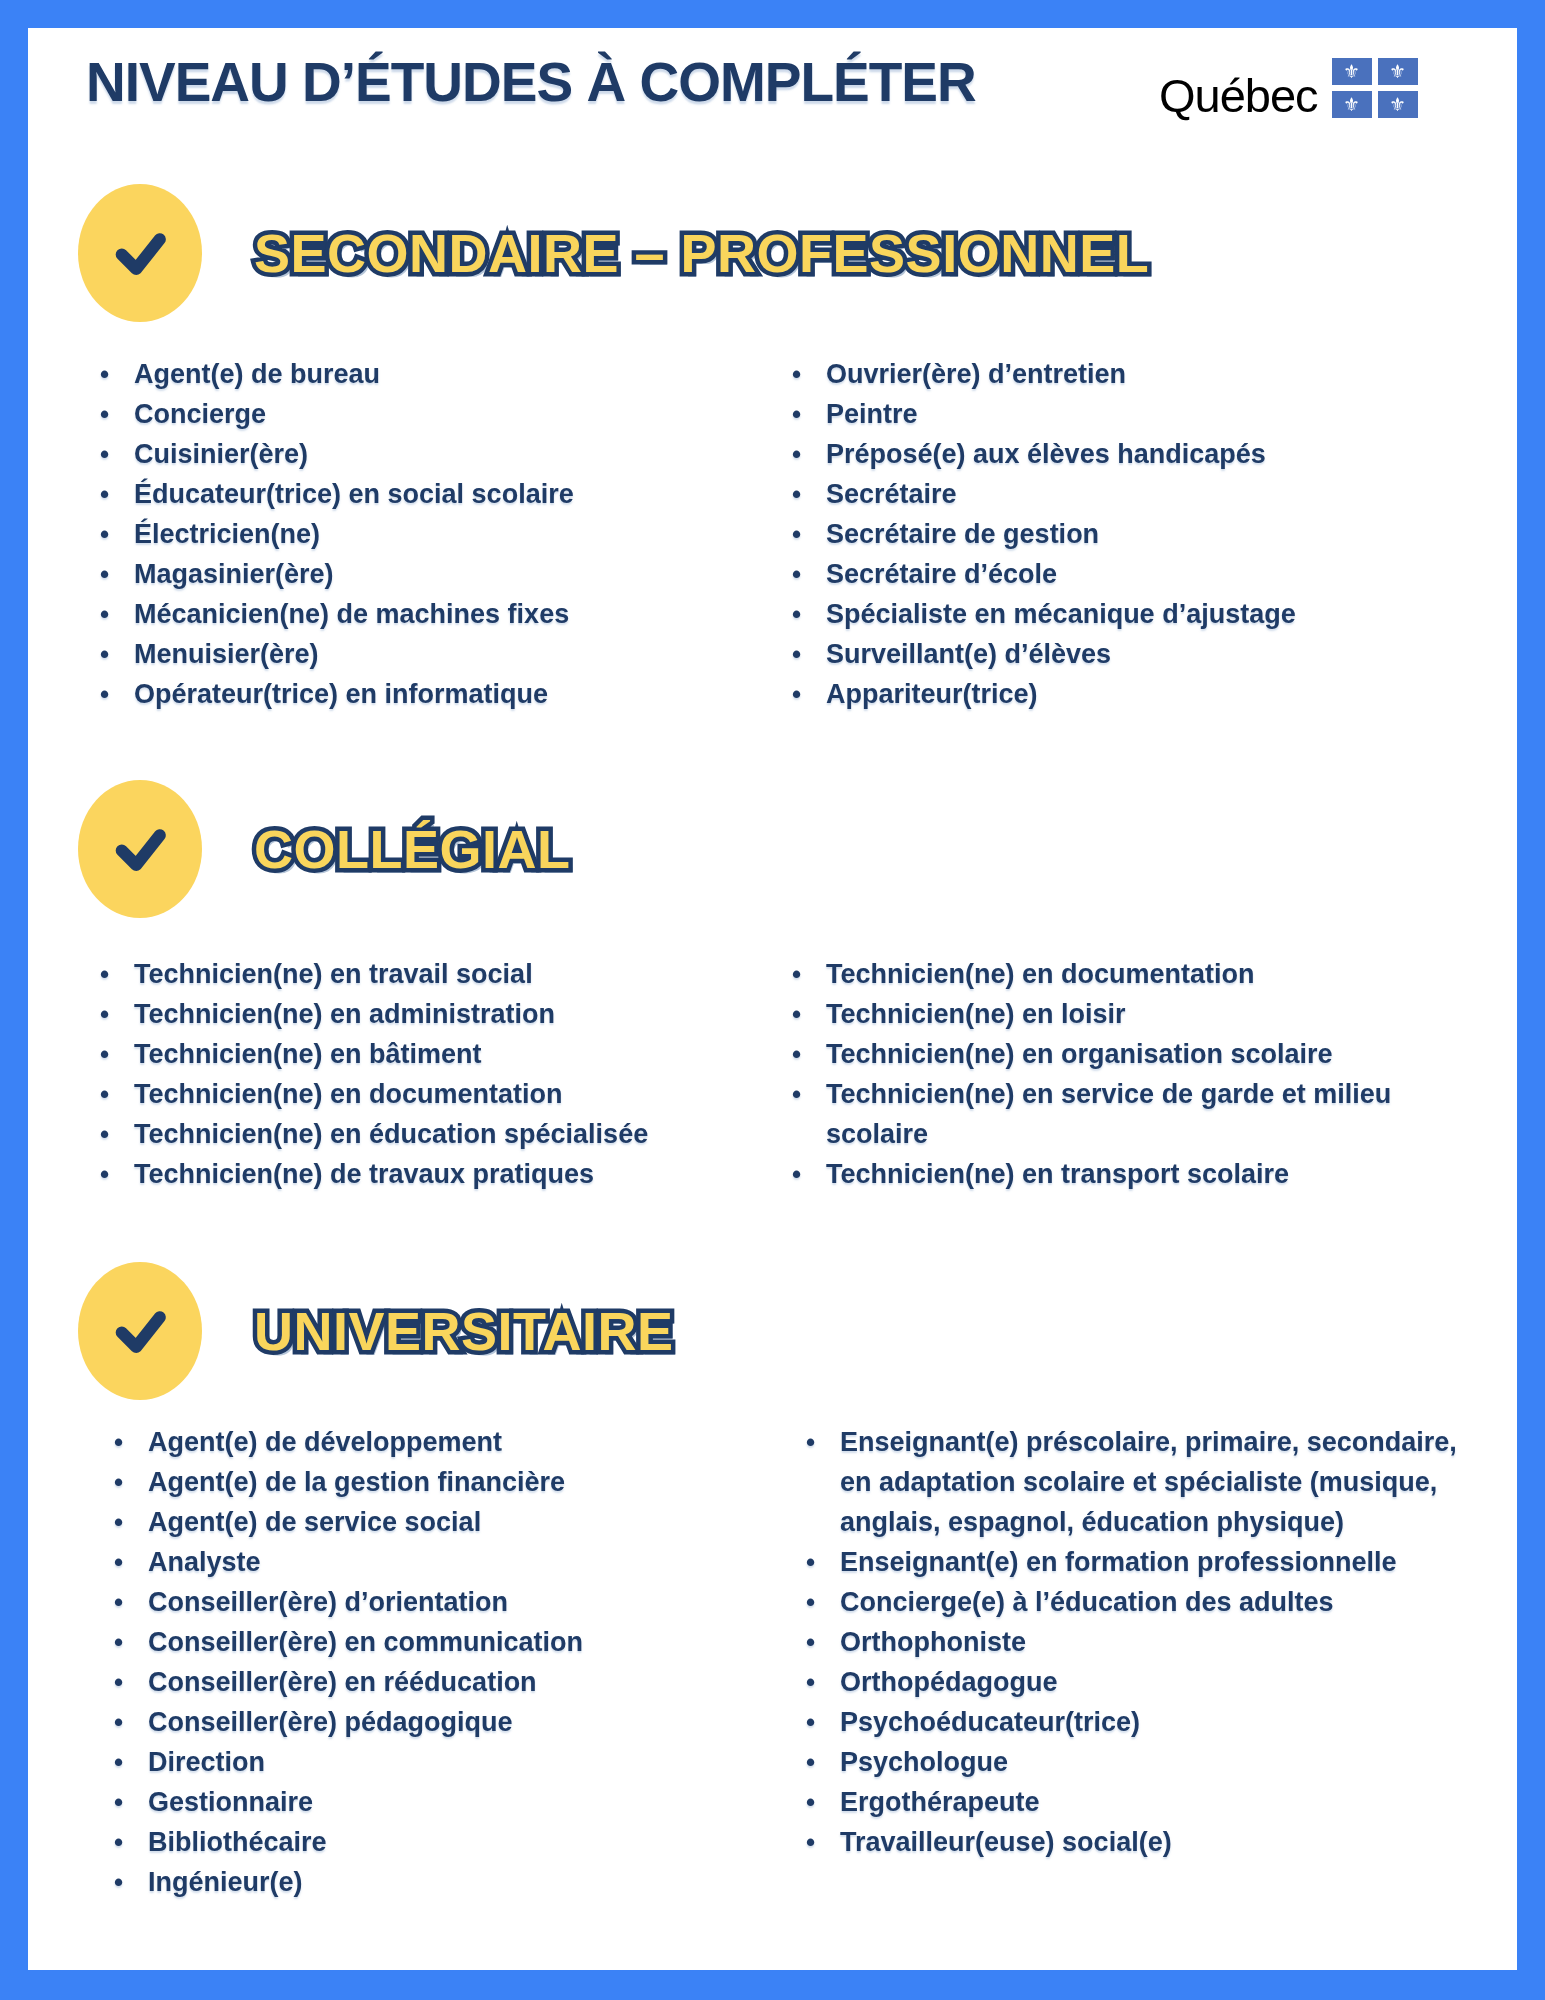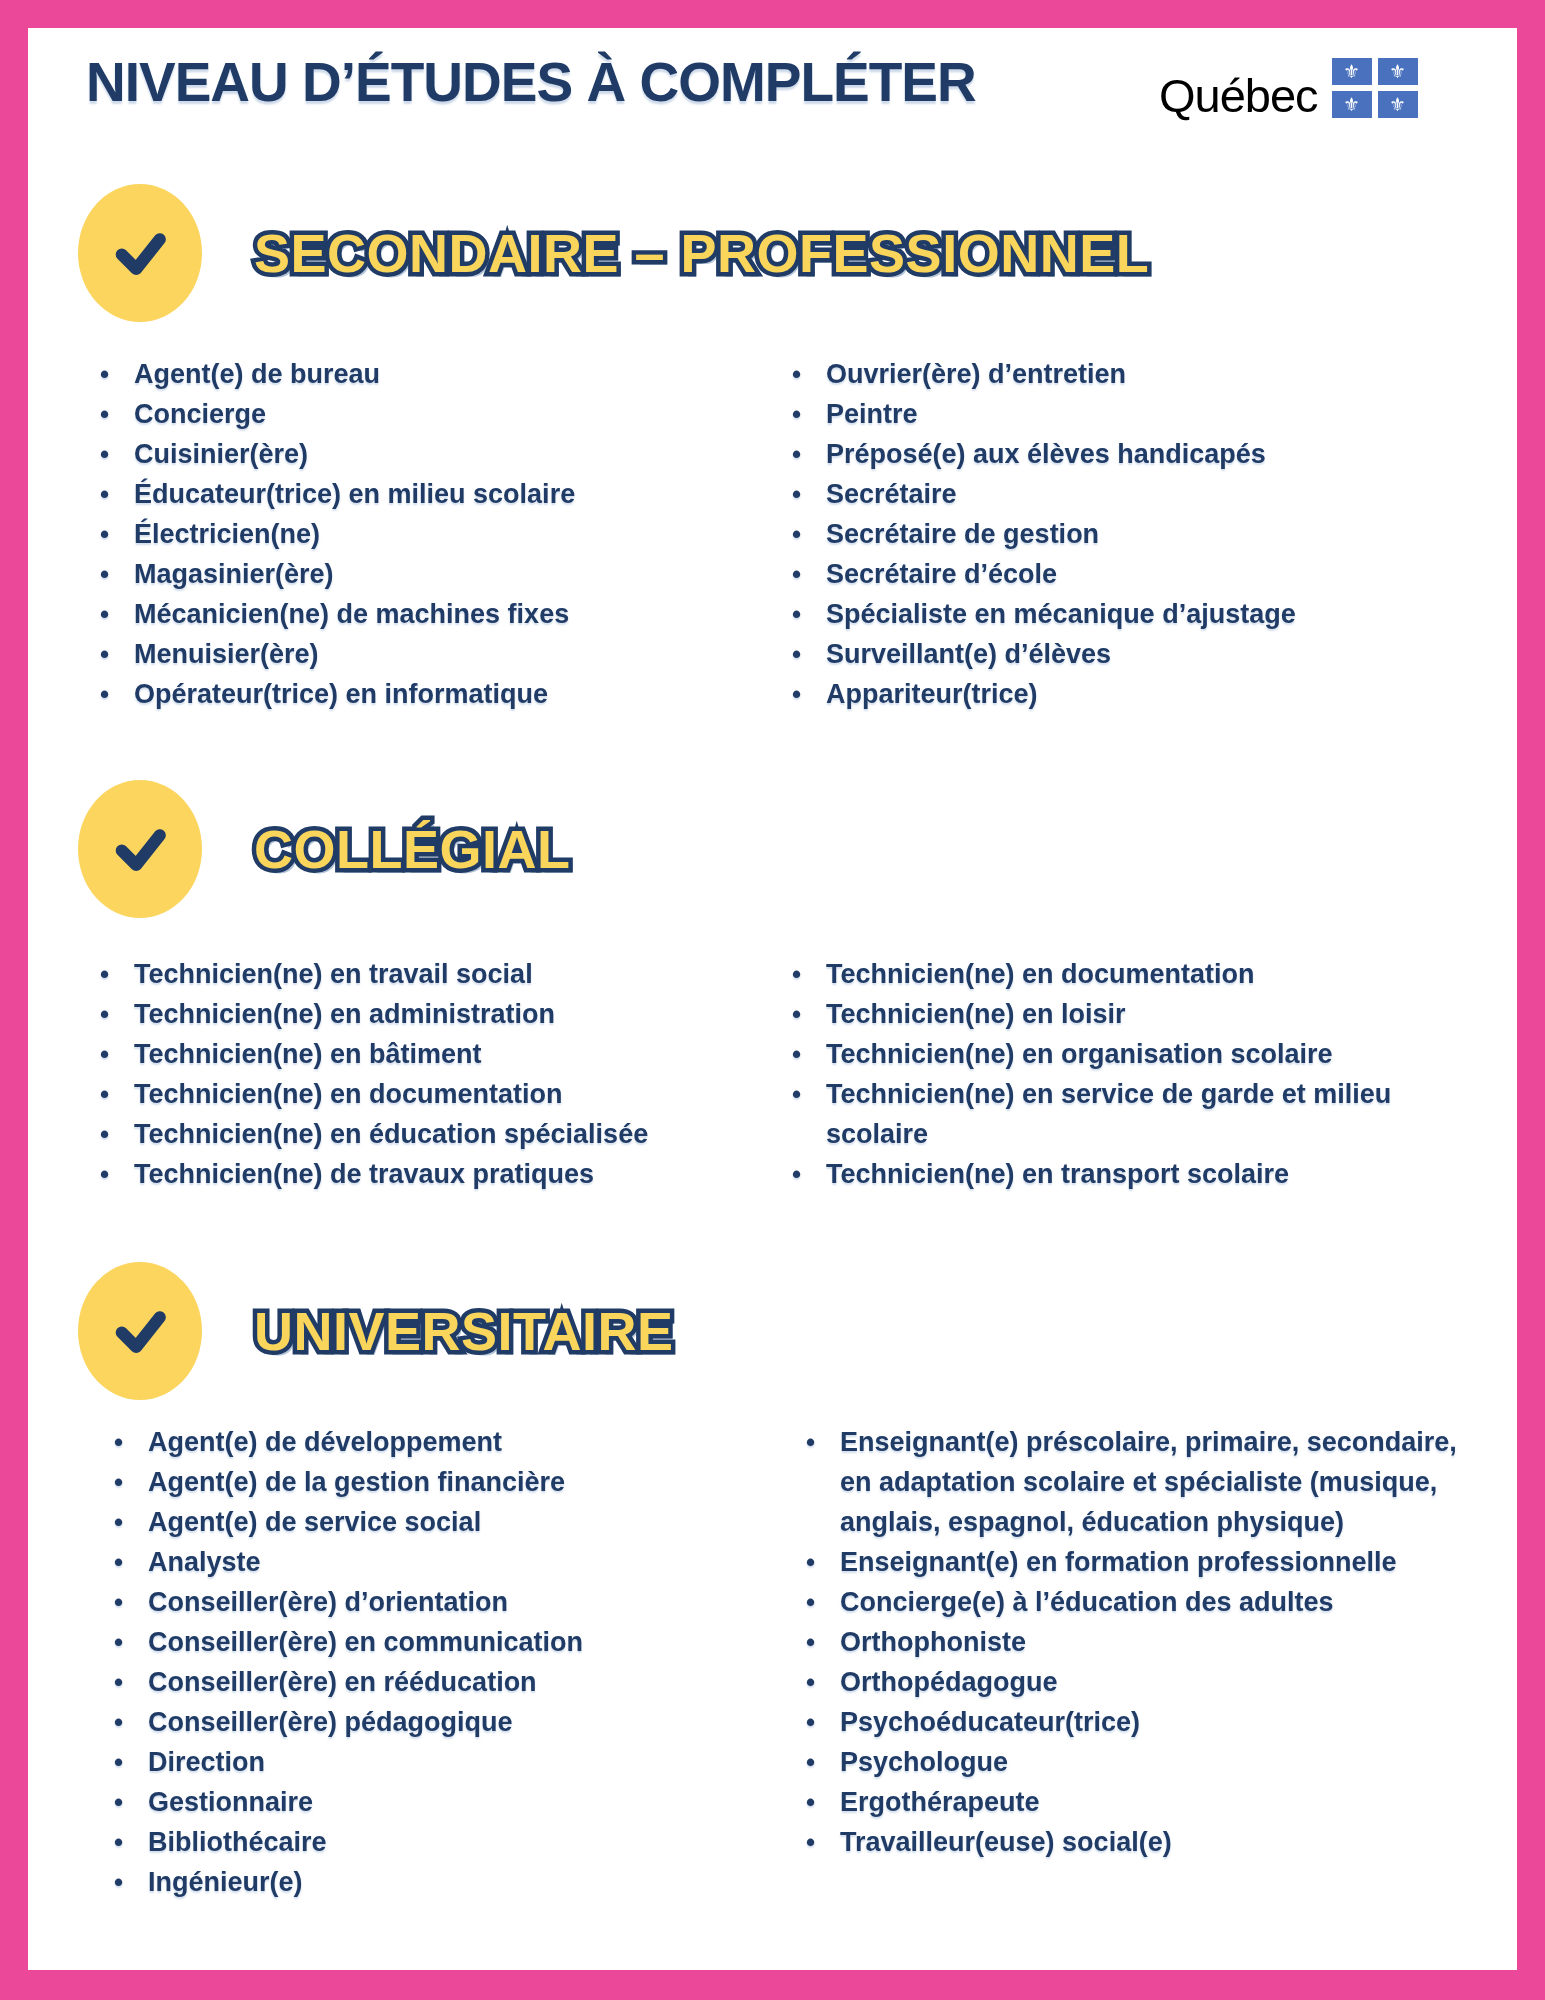--- a/index.html
+++ b/index.html
@@ -1,19 +1,19 @@
 <!DOCTYPE html>
 <html><head>
 <meta charset="utf-8">
 <style>
   html,body{margin:0;padding:0;background:#fff;}
   .page{
     position:relative;
     width:1545px;height:2000px;
-    background:#ec4899;
+    background:#3b82f6;
     font-family:"Liberation Sans", sans-serif;
     overflow:hidden;
   }
   .content{
     position:absolute;
     left:28px; top:28px; right:28px; bottom:30px;
     background:#ffffff;
   }
   
   .title{
@@ -184,21 +184,21 @@
             <li>
               <span class="bullet">•</span>
               <span class="item-text">Concierge</span>
             </li>
             <li>
               <span class="bullet">•</span>
               <span class="item-text">Cuisinier(ère)</span>
             </li>
             <li>
               <span class="bullet">•</span>
-              <span class="item-text">Éducateur(trice) en milieu scolaire</span>
+              <span class="item-text">Éducateur(trice) en social scolaire</span>
             </li>
             <li>
               <span class="bullet">•</span>
               <span class="item-text">Électricien(ne)</span>
             </li>
             <li>
               <span class="bullet">•</span>
               <span class="item-text">Magasinier(ère)</span>
             </li>
             <li>

